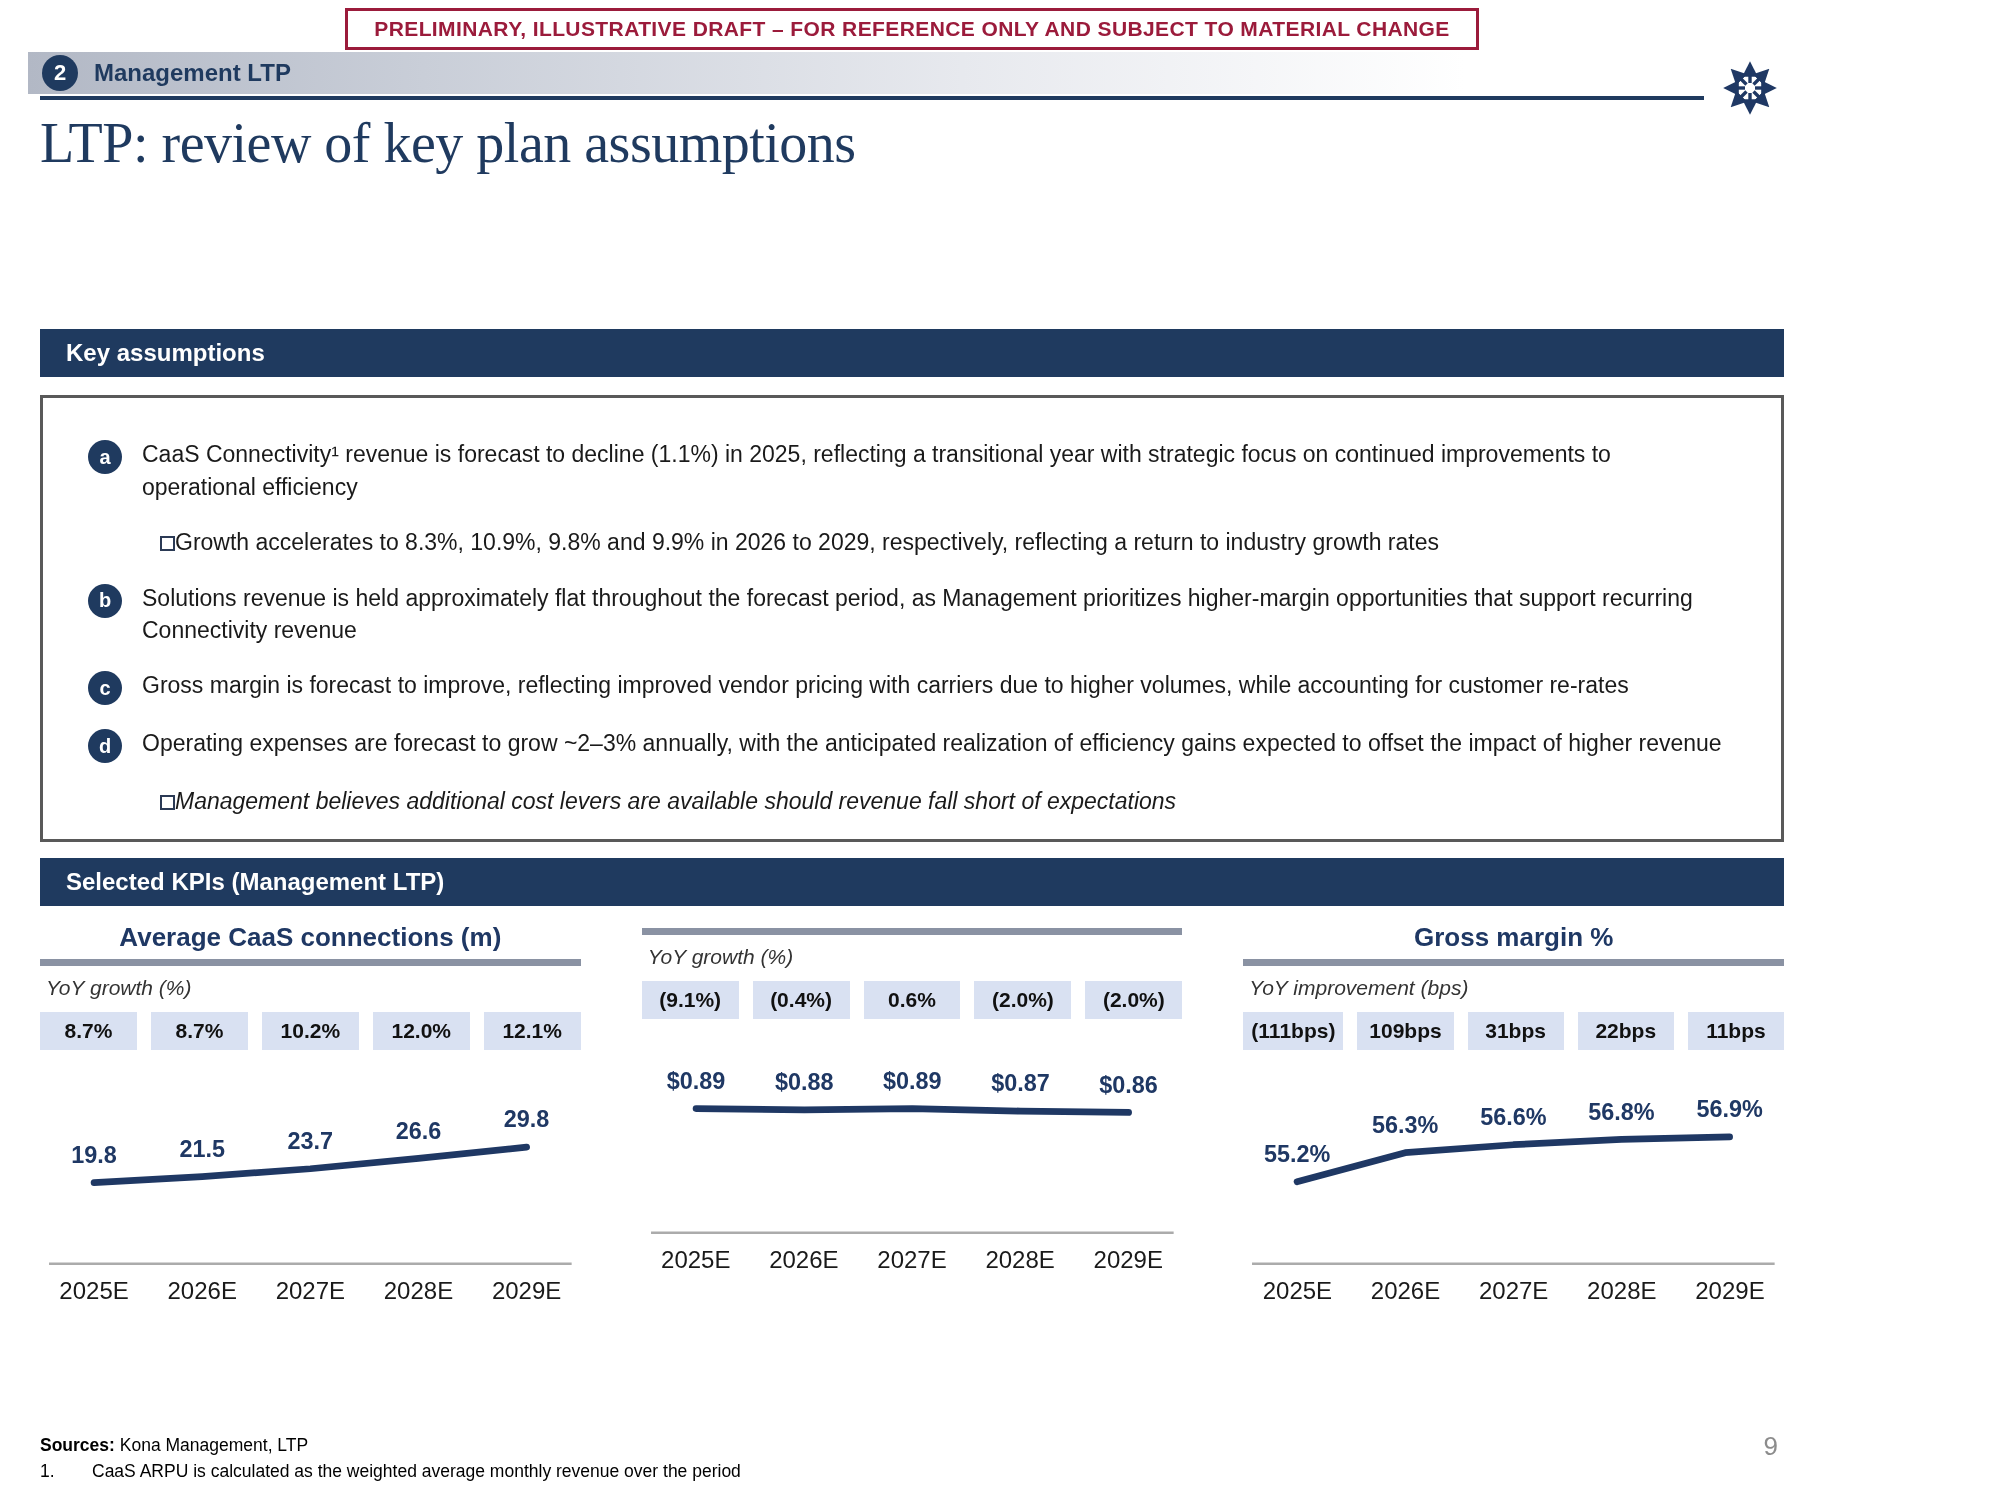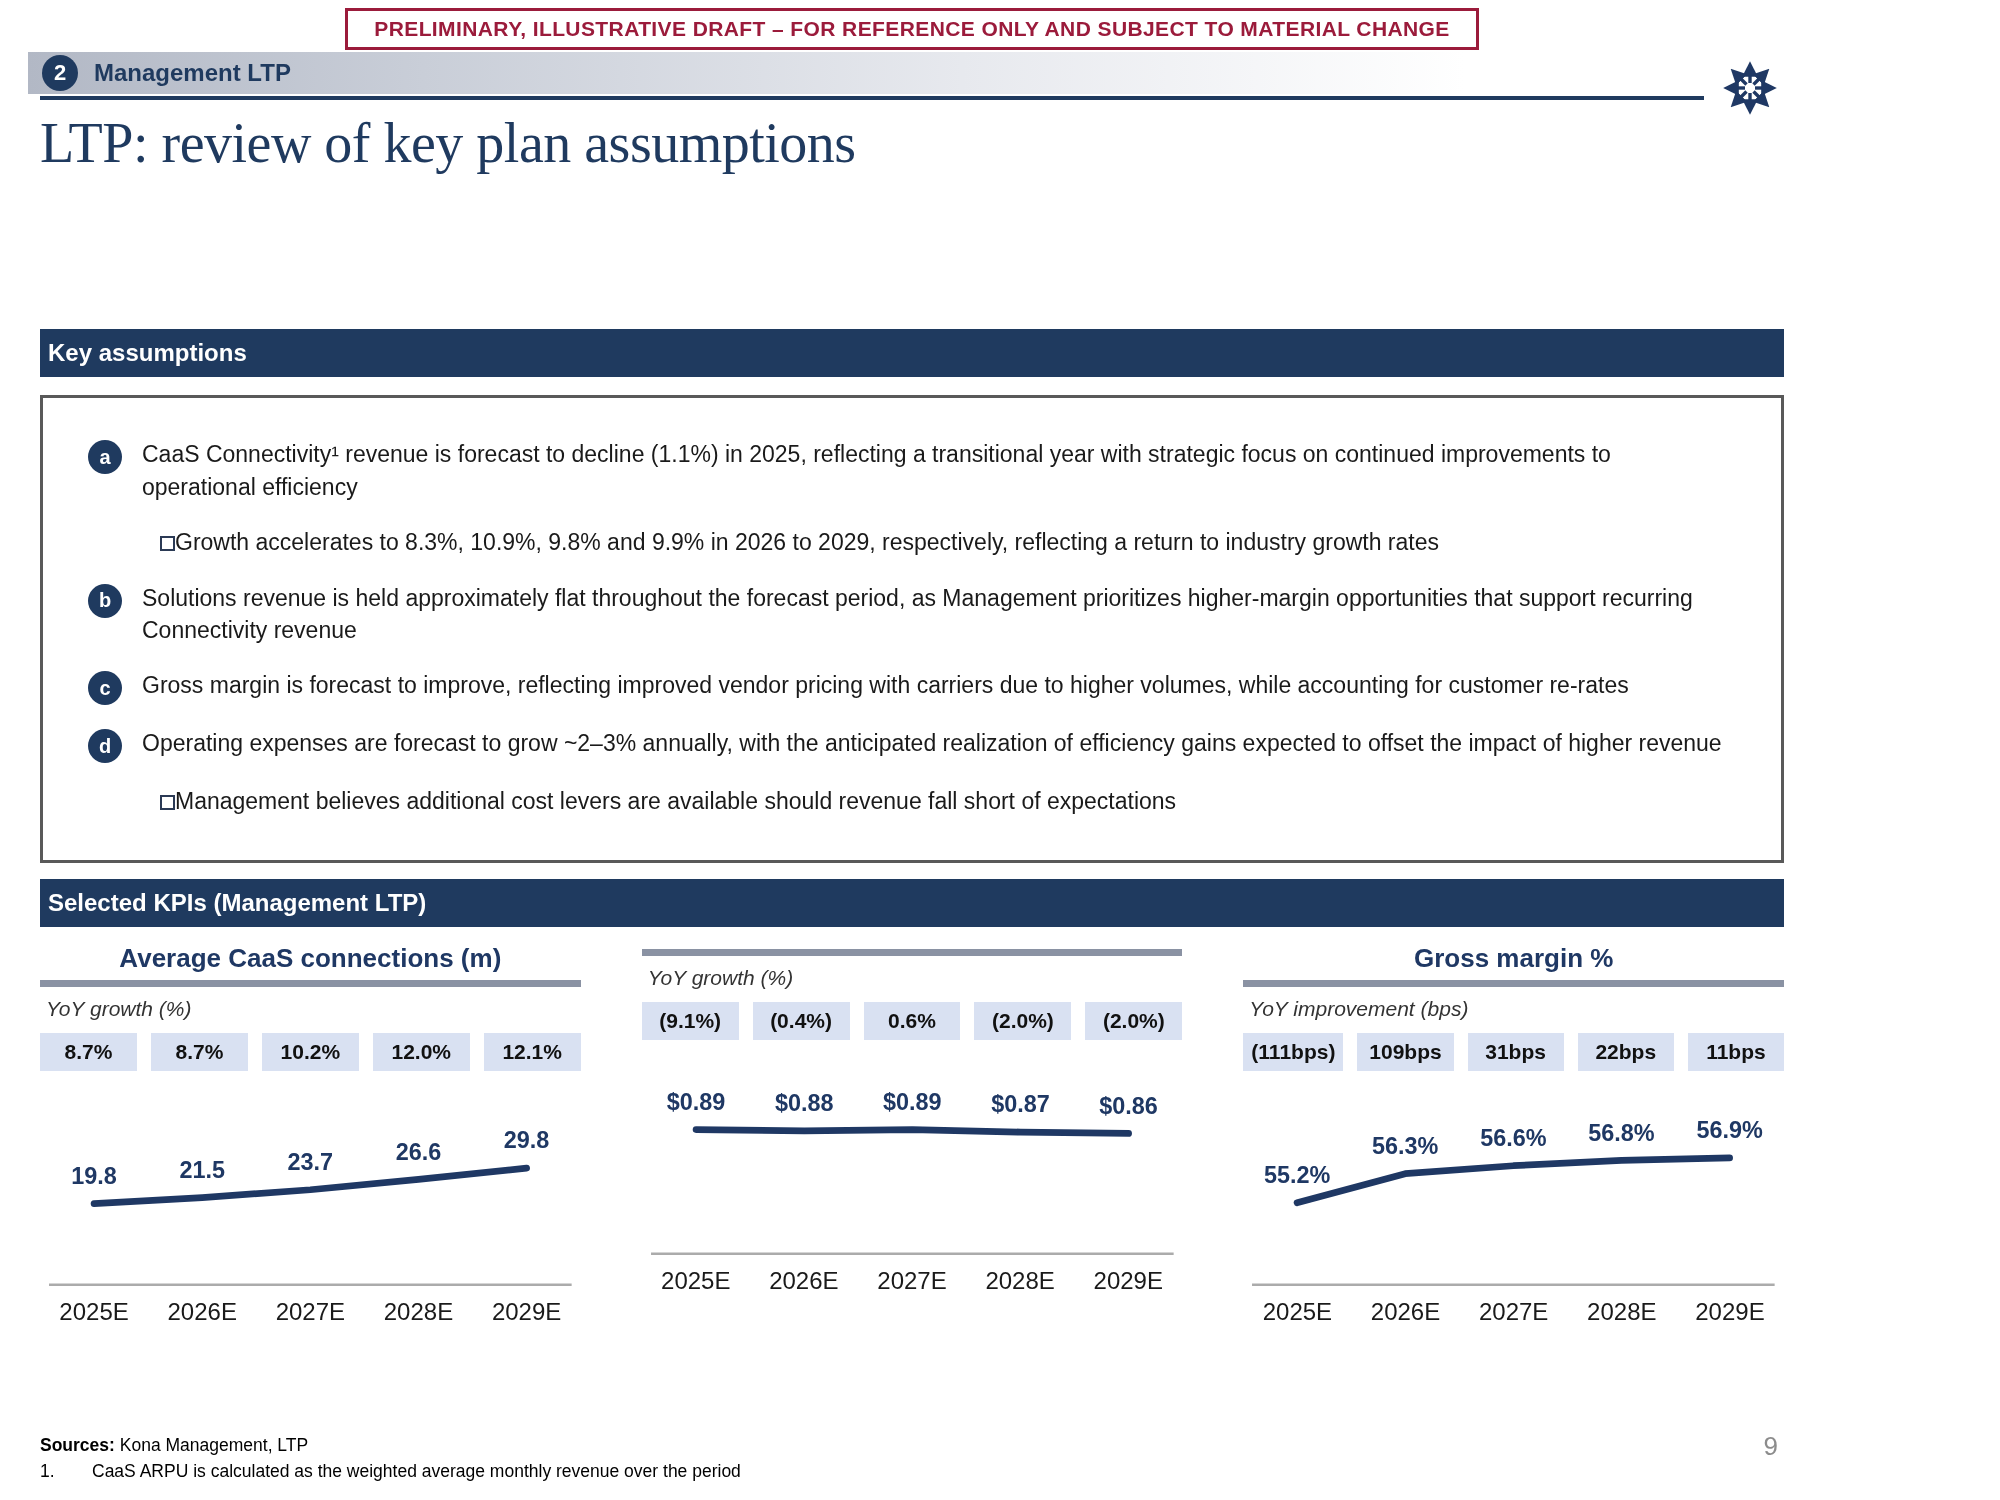--- a/index.html
+++ b/index.html
@@ -17,21 +17,21 @@
                  font-weight:bold;font-size:22px;display:flex;align-items:center;justify-content:center;
                  margin-left:14px;flex:0 0 auto;}
   .section-title{margin-left:16px;color:#1F3A5F;font-weight:bold;font-size:24px;}
   .navy-rule{height:4px;background:#1F3A5F;margin:2px 120px 0 40px;}
   .logo{position:absolute;top:50px;right:42px;width:64px;height:76px;}
 
   .slide-title{margin:10px 0 0 40px;font-family:"Liberation Serif", serif;color:#1F3A5F;
                font-size:56px;letter-spacing:-0.5px;line-height:1.2;}
 
   .bar-header{margin:0 40px;background:#1F3A5F;color:#fff;font-weight:bold;font-size:24px;
-              padding:10px 8px;}
+              padding:10px 26px;}
   .bar-key{margin-top:152px;}
   .bar-kpi{margin-top:16px;}
 
   
   .assumptions-box{margin:18px 40px 0;border:3px solid #595959;background:#fff;
                    padding:40px 50px 22px 45px;}
   .bullet{display:flex;gap:20px;margin-bottom:22px;}
   .bullet-marker{width:34px;height:34px;border-radius:50%;background:#1F3A5F;color:#fff;
                  font-weight:bold;font-size:20px;display:flex;align-items:center;justify-content:center;
                  flex:0 0 auto;margin-top:2px;}
@@ -112,21 +112,21 @@
 
     <div class="bullet">
       <div class="bullet-marker">c</div>
       <div class="bullet-text">Gross margin is forecast to improve, reflecting improved vendor pricing with carriers due to higher volumes, while accounting for customer re-rates</div>
     </div>
 
     <div class="bullet">
       <div class="bullet-marker">d</div>
       <div class="bullet-text">Operating expenses are forecast to grow ~2–3% annually, with the anticipated realization of efficiency gains expected to offset the impact of higher revenue</div>
     </div>
-    <div class="sub-bullet" style="margin-bottom:21px;">
+    <div class="sub-bullet" style="margin-bottom:0;font-style:italic;">
       <div class="sub-square"></div>
       <div class="sub-text">Management believes additional cost levers are available should revenue fall short of expectations</div>
     </div>
 
   </div>
 
   <div class="bar-header bar-kpi">Selected KPIs (Management LTP)</div>
 
   <div class="kpi-row">
 

